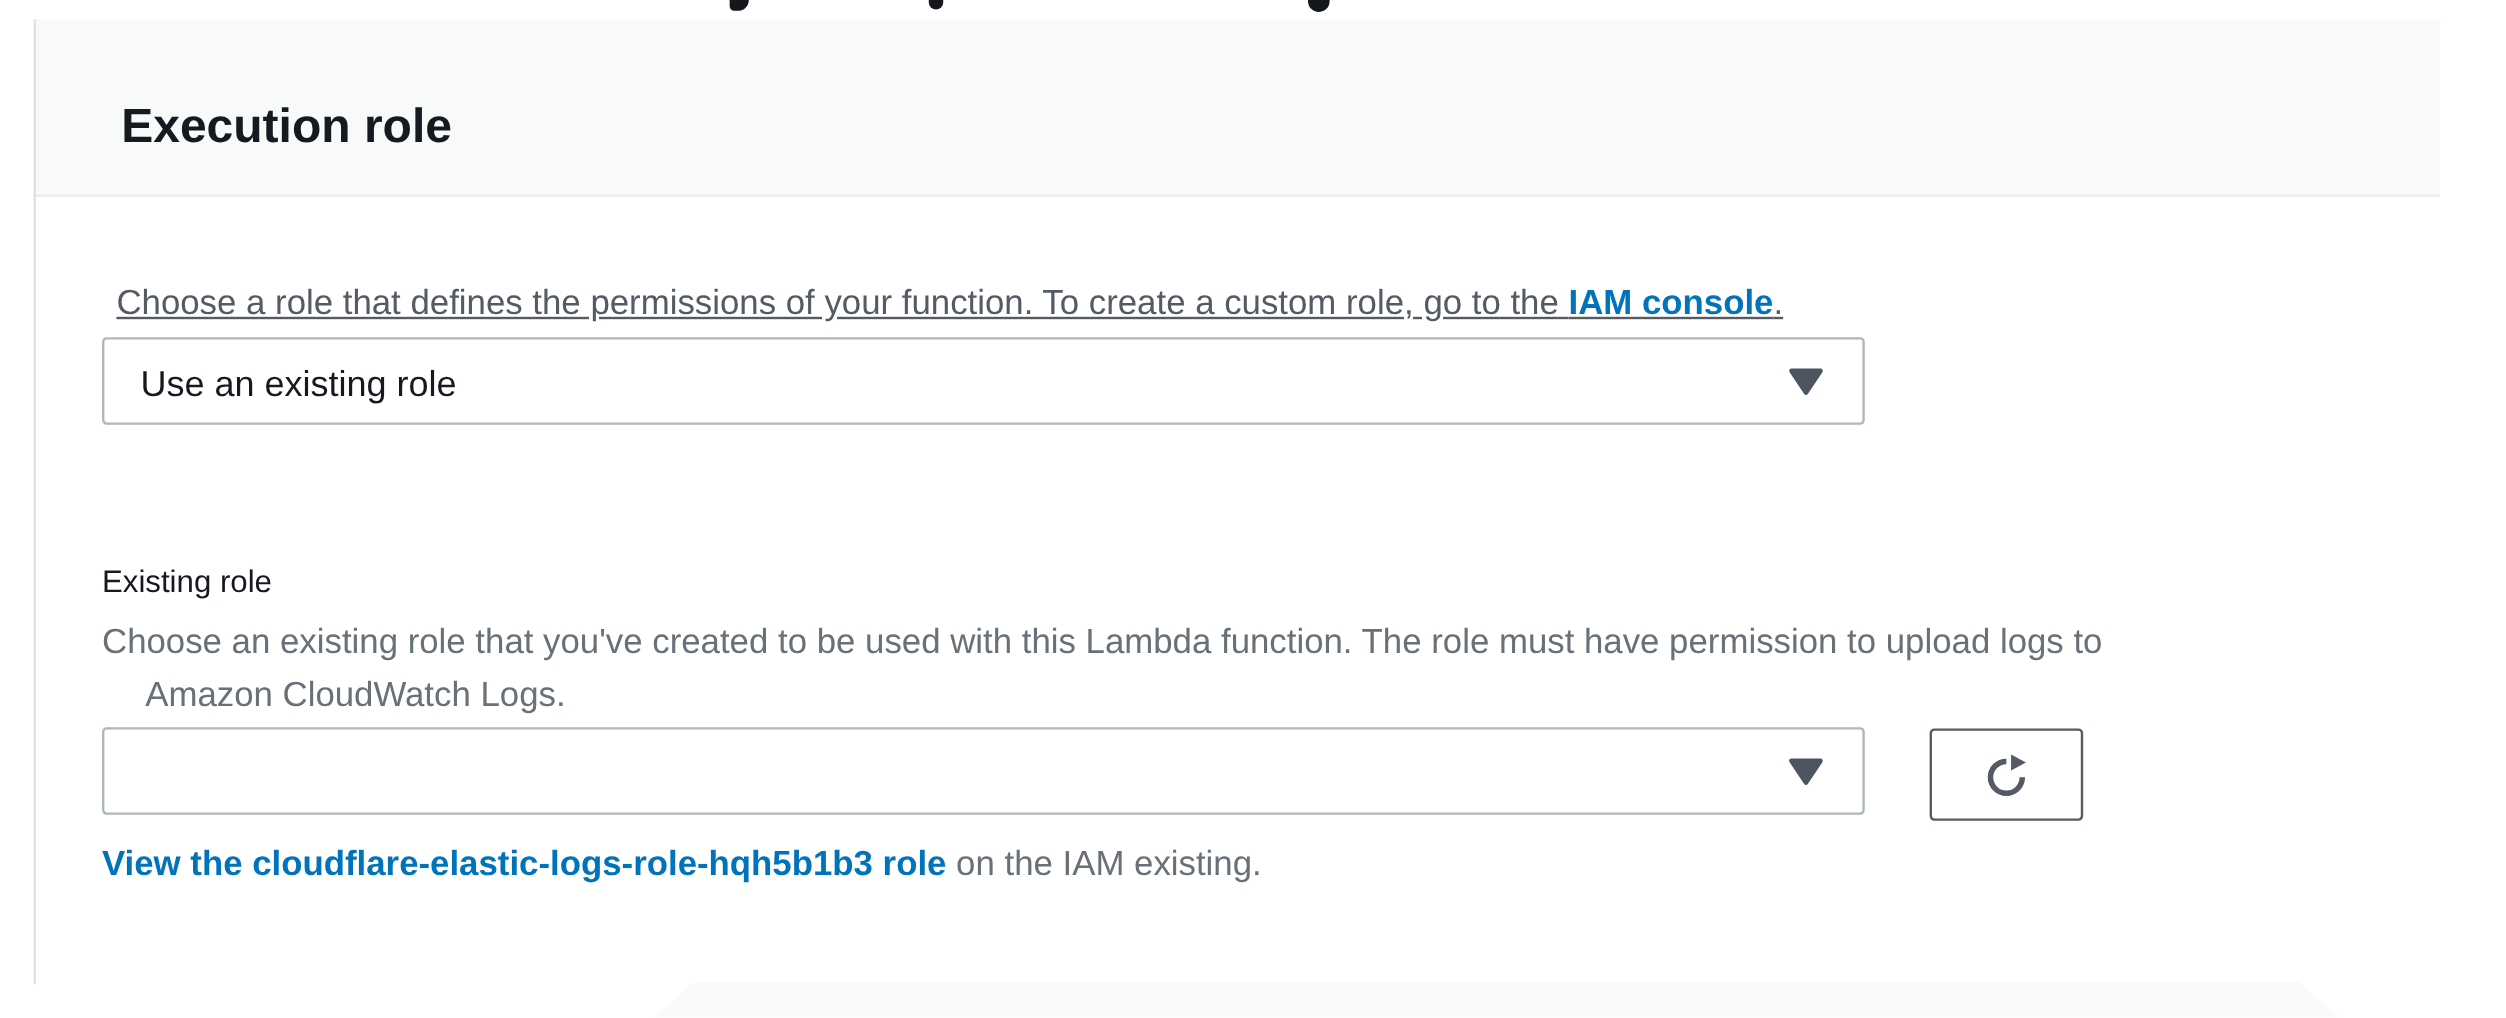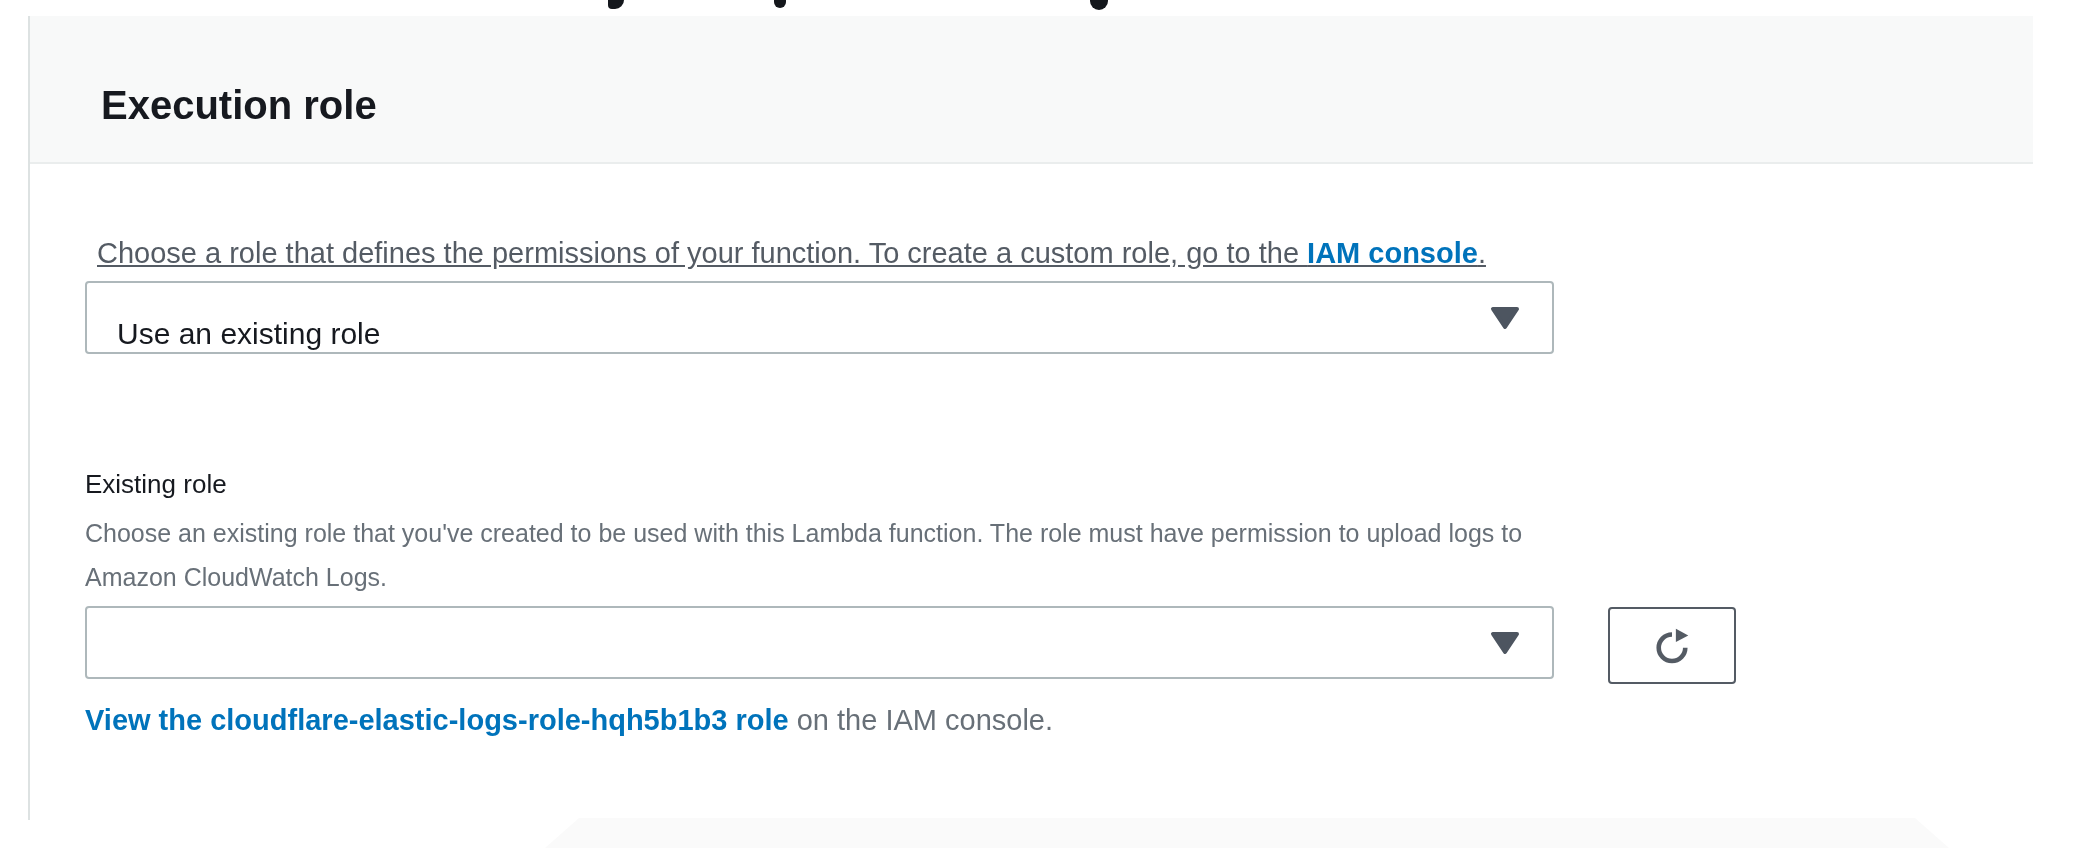--- a/index.html
+++ b/index.html
@@ -36,36 +36,36 @@
   }
   .inline-link{color:#0073bb;font-weight:700;text-decoration:none;cursor:pointer;}
   .select{
     position:absolute;left:85px;width:1469px;height:73px;
     border:2px solid #aeb8bb;border-radius:4px;background:#ffffff;
     box-sizing:border-box;cursor:pointer;
   }
   .select-1{top:281px;}
   .select-2{top:606px;}
   .select-value{
-    position:absolute;left:30px;top:16px;height:69px;line-height:69px;
+    position:absolute;left:30px;top:3px;height:69px;line-height:69px;
     font-size:30px;color:#16191f;white-space:nowrap;
   }
   .caret{
     position:absolute;right:32px;top:23px;width:30px;height:24px;
   }
   .field-label{
     position:absolute;left:85px;top:469px;
     font-size:26px;color:#16191f;white-space:nowrap;
   }
   .field-desc{
     position:absolute;left:85px;
-    font-size:25px;color:#687078;white-space:nowrap;
+    font-size:29px;color:#687078;white-space:nowrap;
   }
   .desc-line1{top:519px;}
-  .desc-line2{top:563px;}
+  .desc-line2{top:563px;margin-left:36px;}
   .refresh-btn{
     position:absolute;left:1608px;top:607px;width:128px;height:77px;
     background:#ffffff;border:2px solid #545b64;border-radius:4px;
     box-sizing:border-box;cursor:pointer;padding:0;
     display:flex;align-items:center;justify-content:center;
   }
   .view-role-line{
     position:absolute;left:85px;top:704px;
     font-size:29px;color:#687078;white-space:nowrap;
   }
@@ -112,17 +112,17 @@
     </svg>
   </div>
 
   <button class="refresh-btn">
     <svg width="46" height="46" viewBox="0 0 26 26">
       <path d="M20.5 14 A 7.5 7.5 0 1 1 13 6.5" fill="none" stroke="#545b64" stroke-width="2.6"></path>
       <polygon points="15.2,3.2 15.2,10.8 22.2,7.0" fill="#545b64"></polygon>
     </svg>
   </button>
 
-  <p class="view-role-line" style="margin:0;"><a class="inline-link">View the cloudflare-elastic-logs-role-hqh5b1b3 role</a><span> on the IAM console.</span></p>
+  <p class="view-role-line" style="margin:0;"><a class="inline-link">View the cloudflare-elastic-logs-role-hqh5b1b3 role</a><span> on the IAM existing.</span></p>
 
   <div class="bottom-sheet-edge"></div>
 
 </div>
 
 </body></html>

